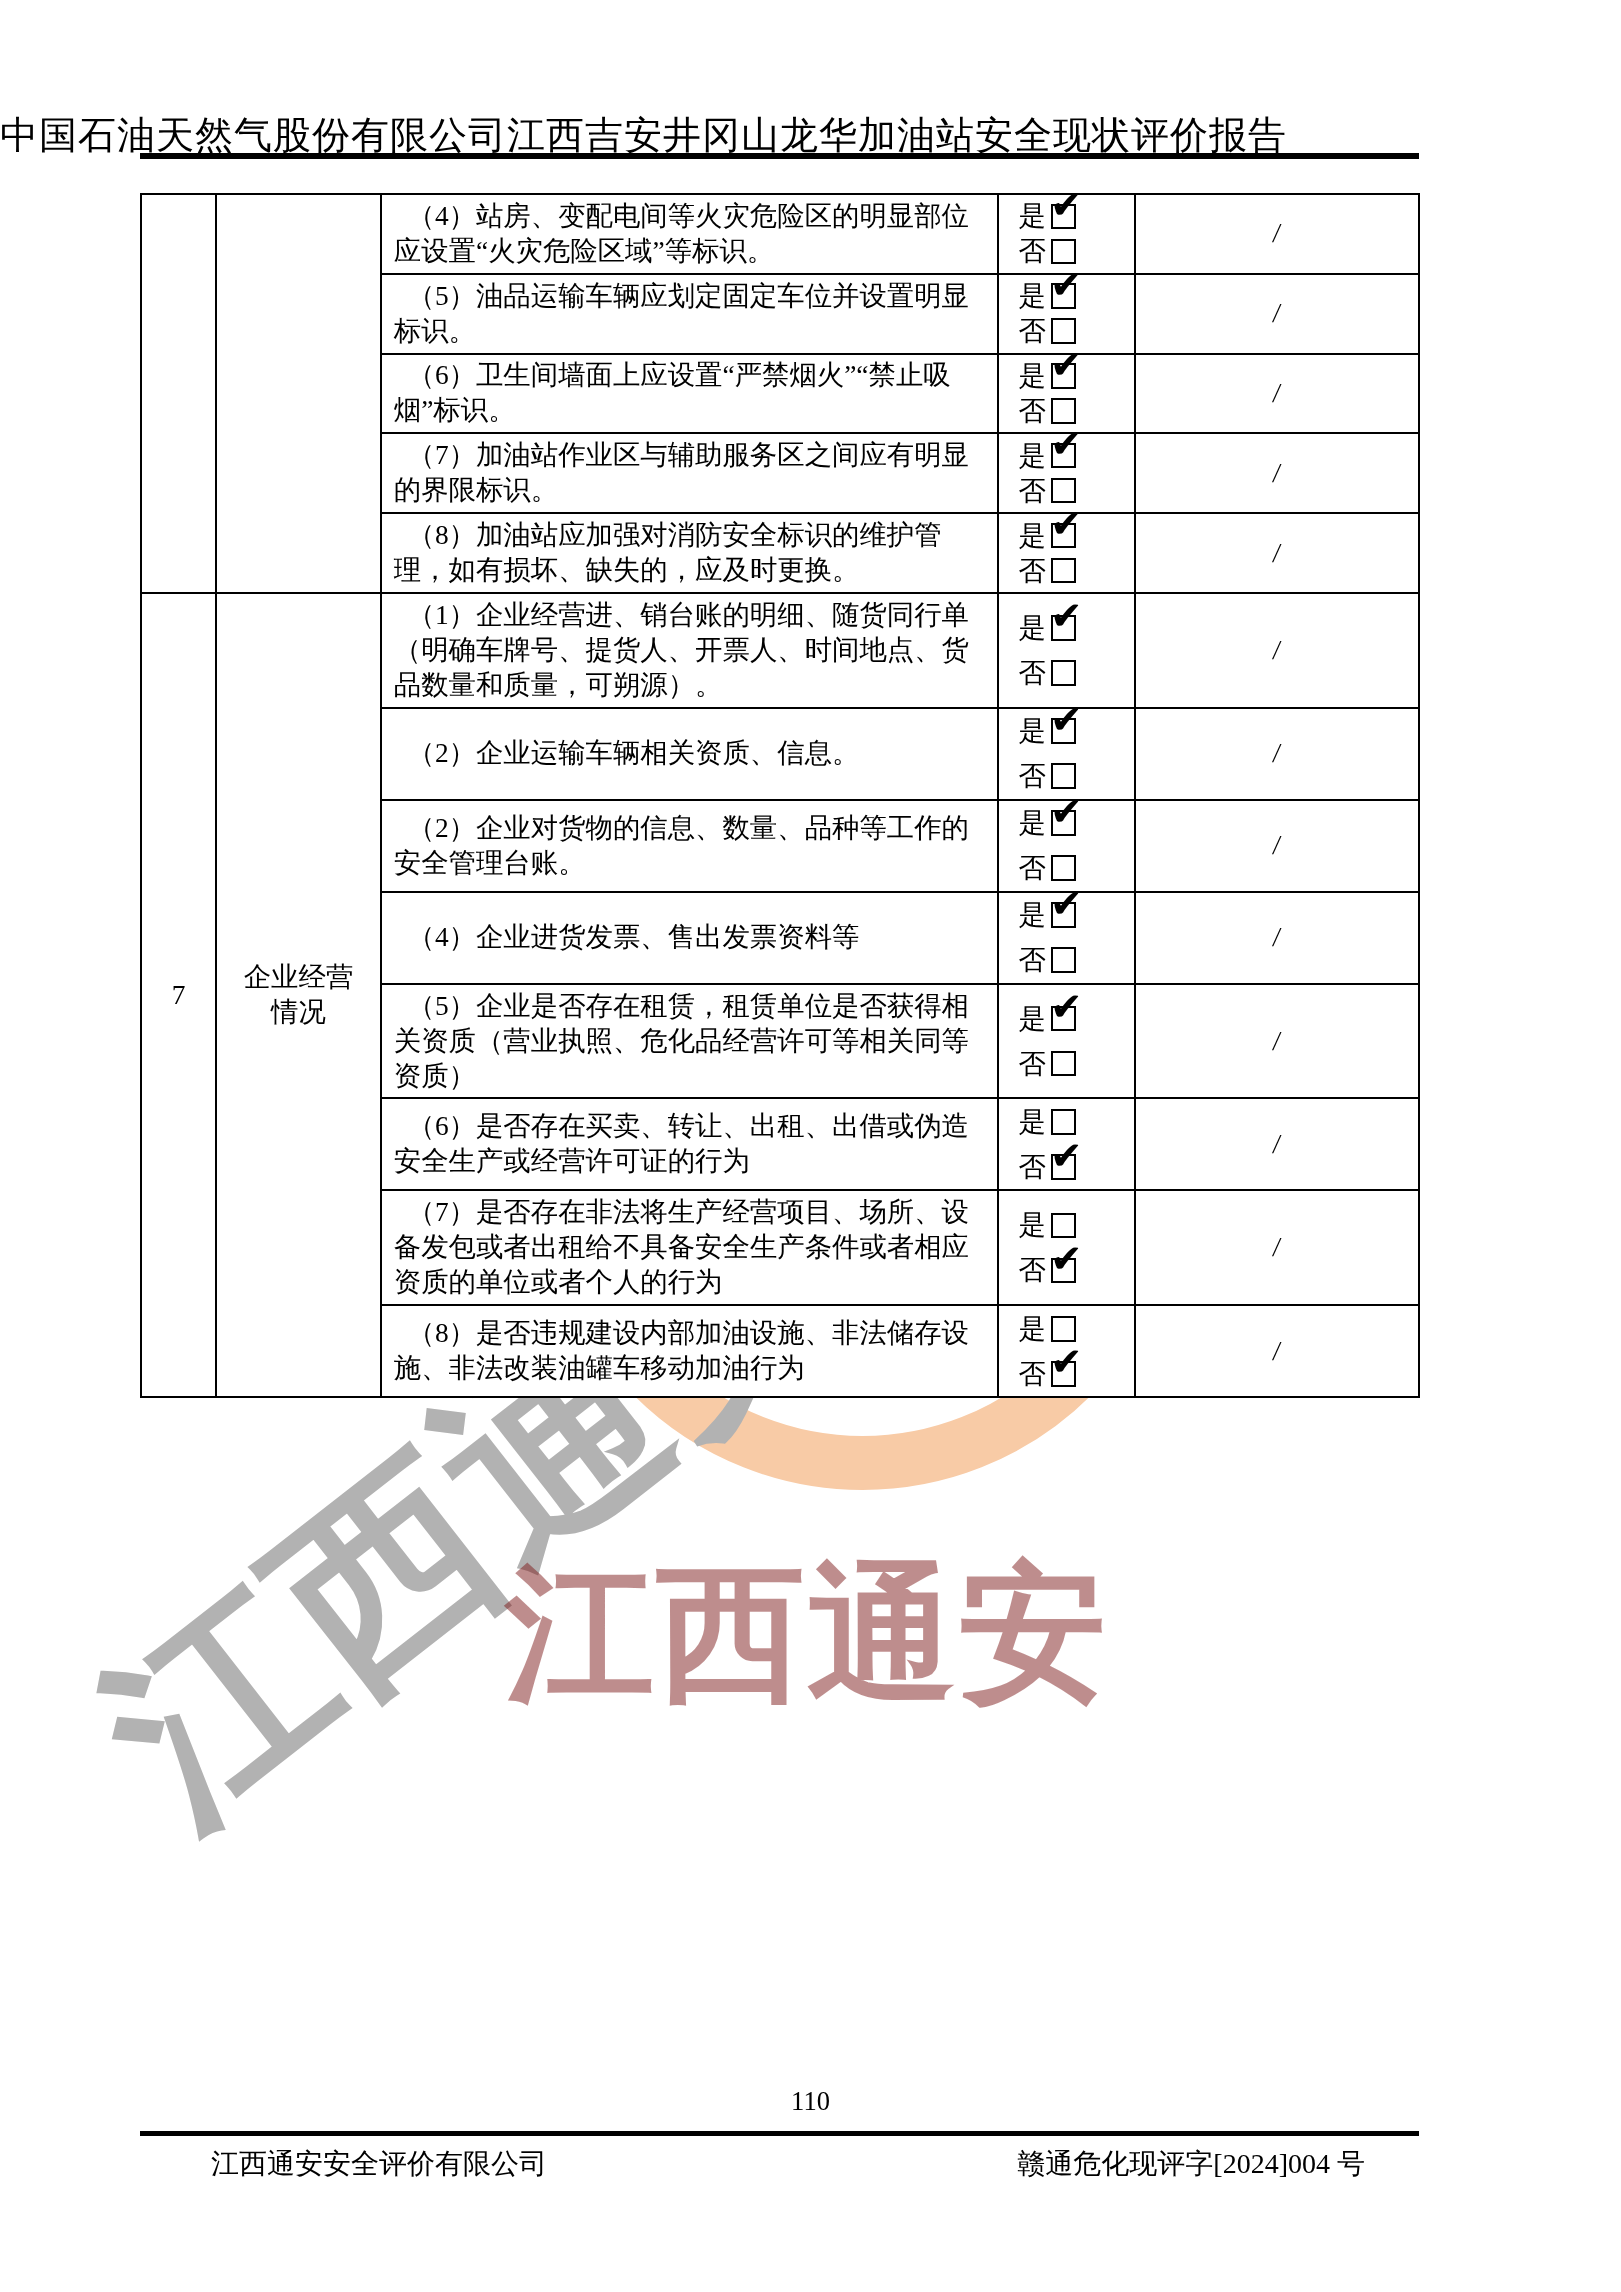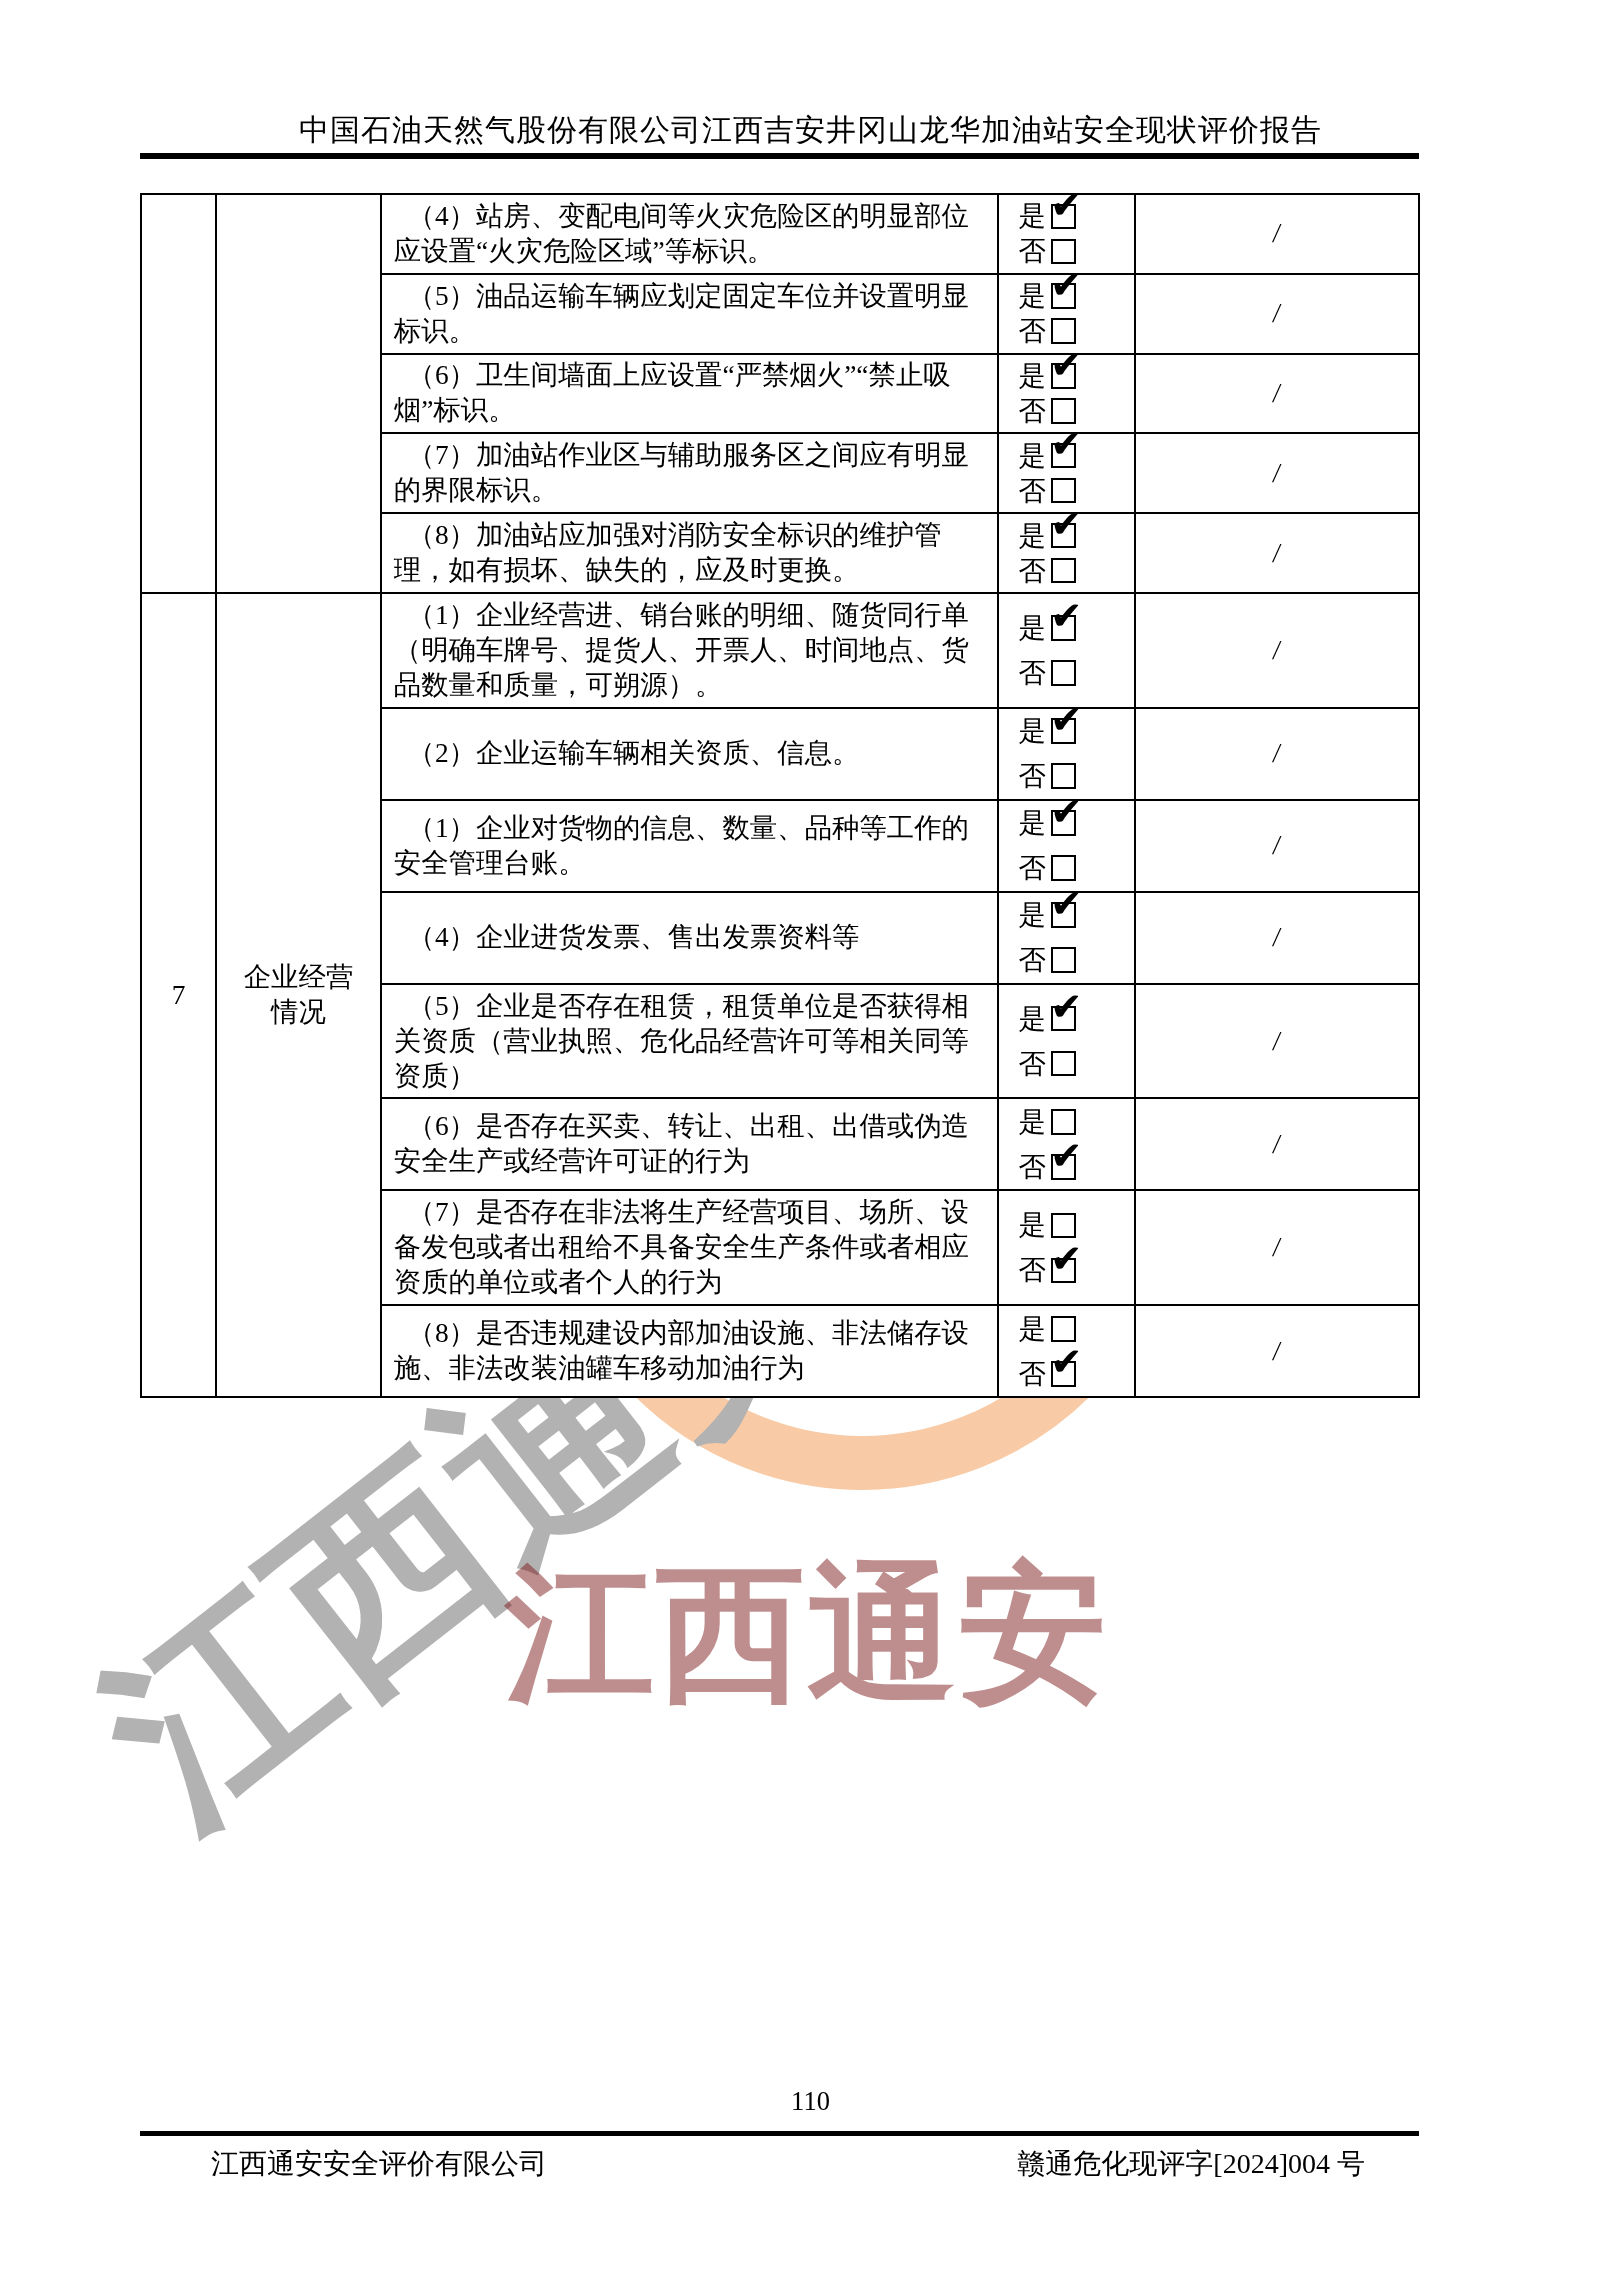--- a/index.html
+++ b/index.html
@@ -30,21 +30,21 @@
   .wm-red {
     position:absolute; left:505px; top:1554px;
     font-size:149px; line-height:161px; letter-spacing:2px;
     font-weight:bold; white-space:nowrap;
     color:#e95c54; opacity:0.5;
   }
   
   .content { position:absolute; inset:0; z-index:1; }
   .header-title {
     position:absolute; top:110px; left:0; width:100%;
-    text-align:center; font-size:30px; letter-spacing:1px;
+    font-size:38px; letter-spacing:1px;
   }
   .header-rule {
     position:absolute; left:140px; top:153px; width:1279px; height:5.9px;
     background:#000;
   }
   table.checklist {
     position:absolute; left:140px; top:193px; width:1279px;
     border-collapse:collapse; table-layout:fixed; background:#fff;
   }
   table.checklist td {
@@ -217,21 +217,21 @@
                 </span>
               </div>
               <div class="yn-line">
                 <span>否</span>
                 <span class="cb"></span>
               </div>
             </td>
             <td class="col-rem"><span class="slash">/</span></td>
           </tr>
           <tr class="sec-b">
-            <td class="col-desc">（1）企业对货物的信息、数量、品种等工作的安全管理台账。</td>
+            <td class="col-desc">（2）企业对货物的信息、数量、品种等工作的安全管理台账。</td>
             <td class="col-yn">
               <div class="yn-line">
                 <span>是</span>
                 <span class="cb">
                   <span class="tick">✔</span>
                 </span>
               </div>
               <div class="yn-line">
                 <span>否</span>
                 <span class="cb"></span>

